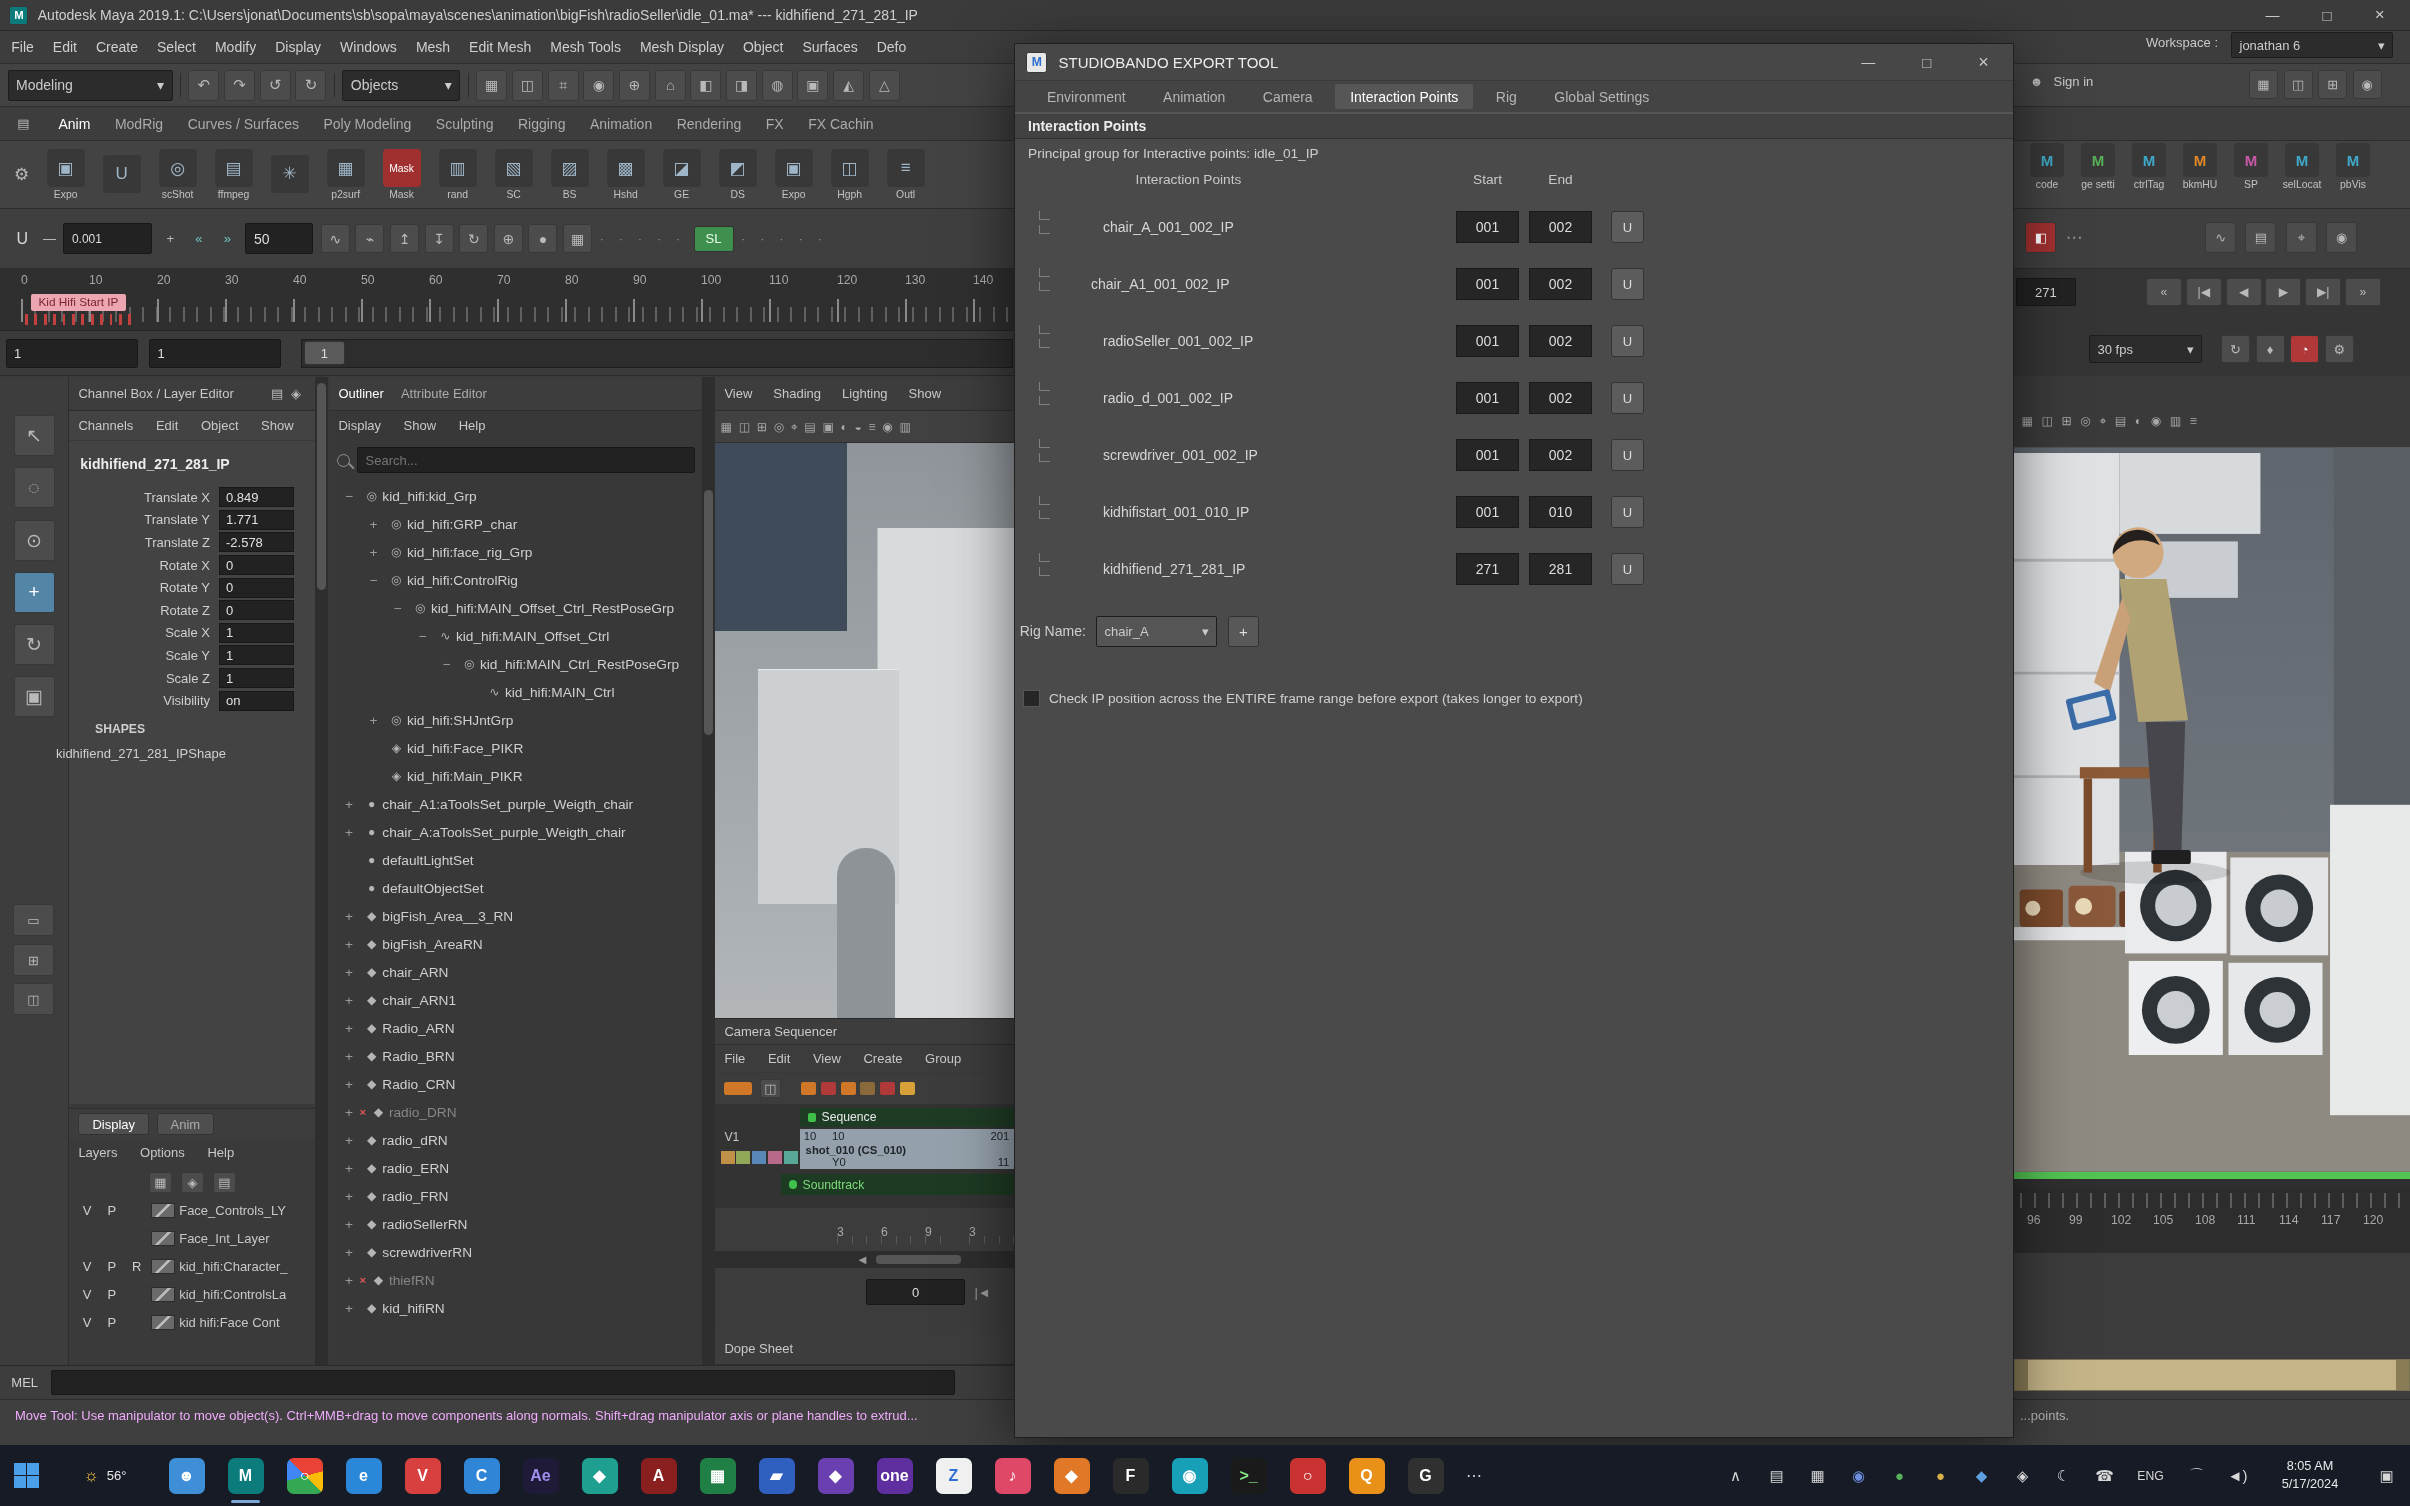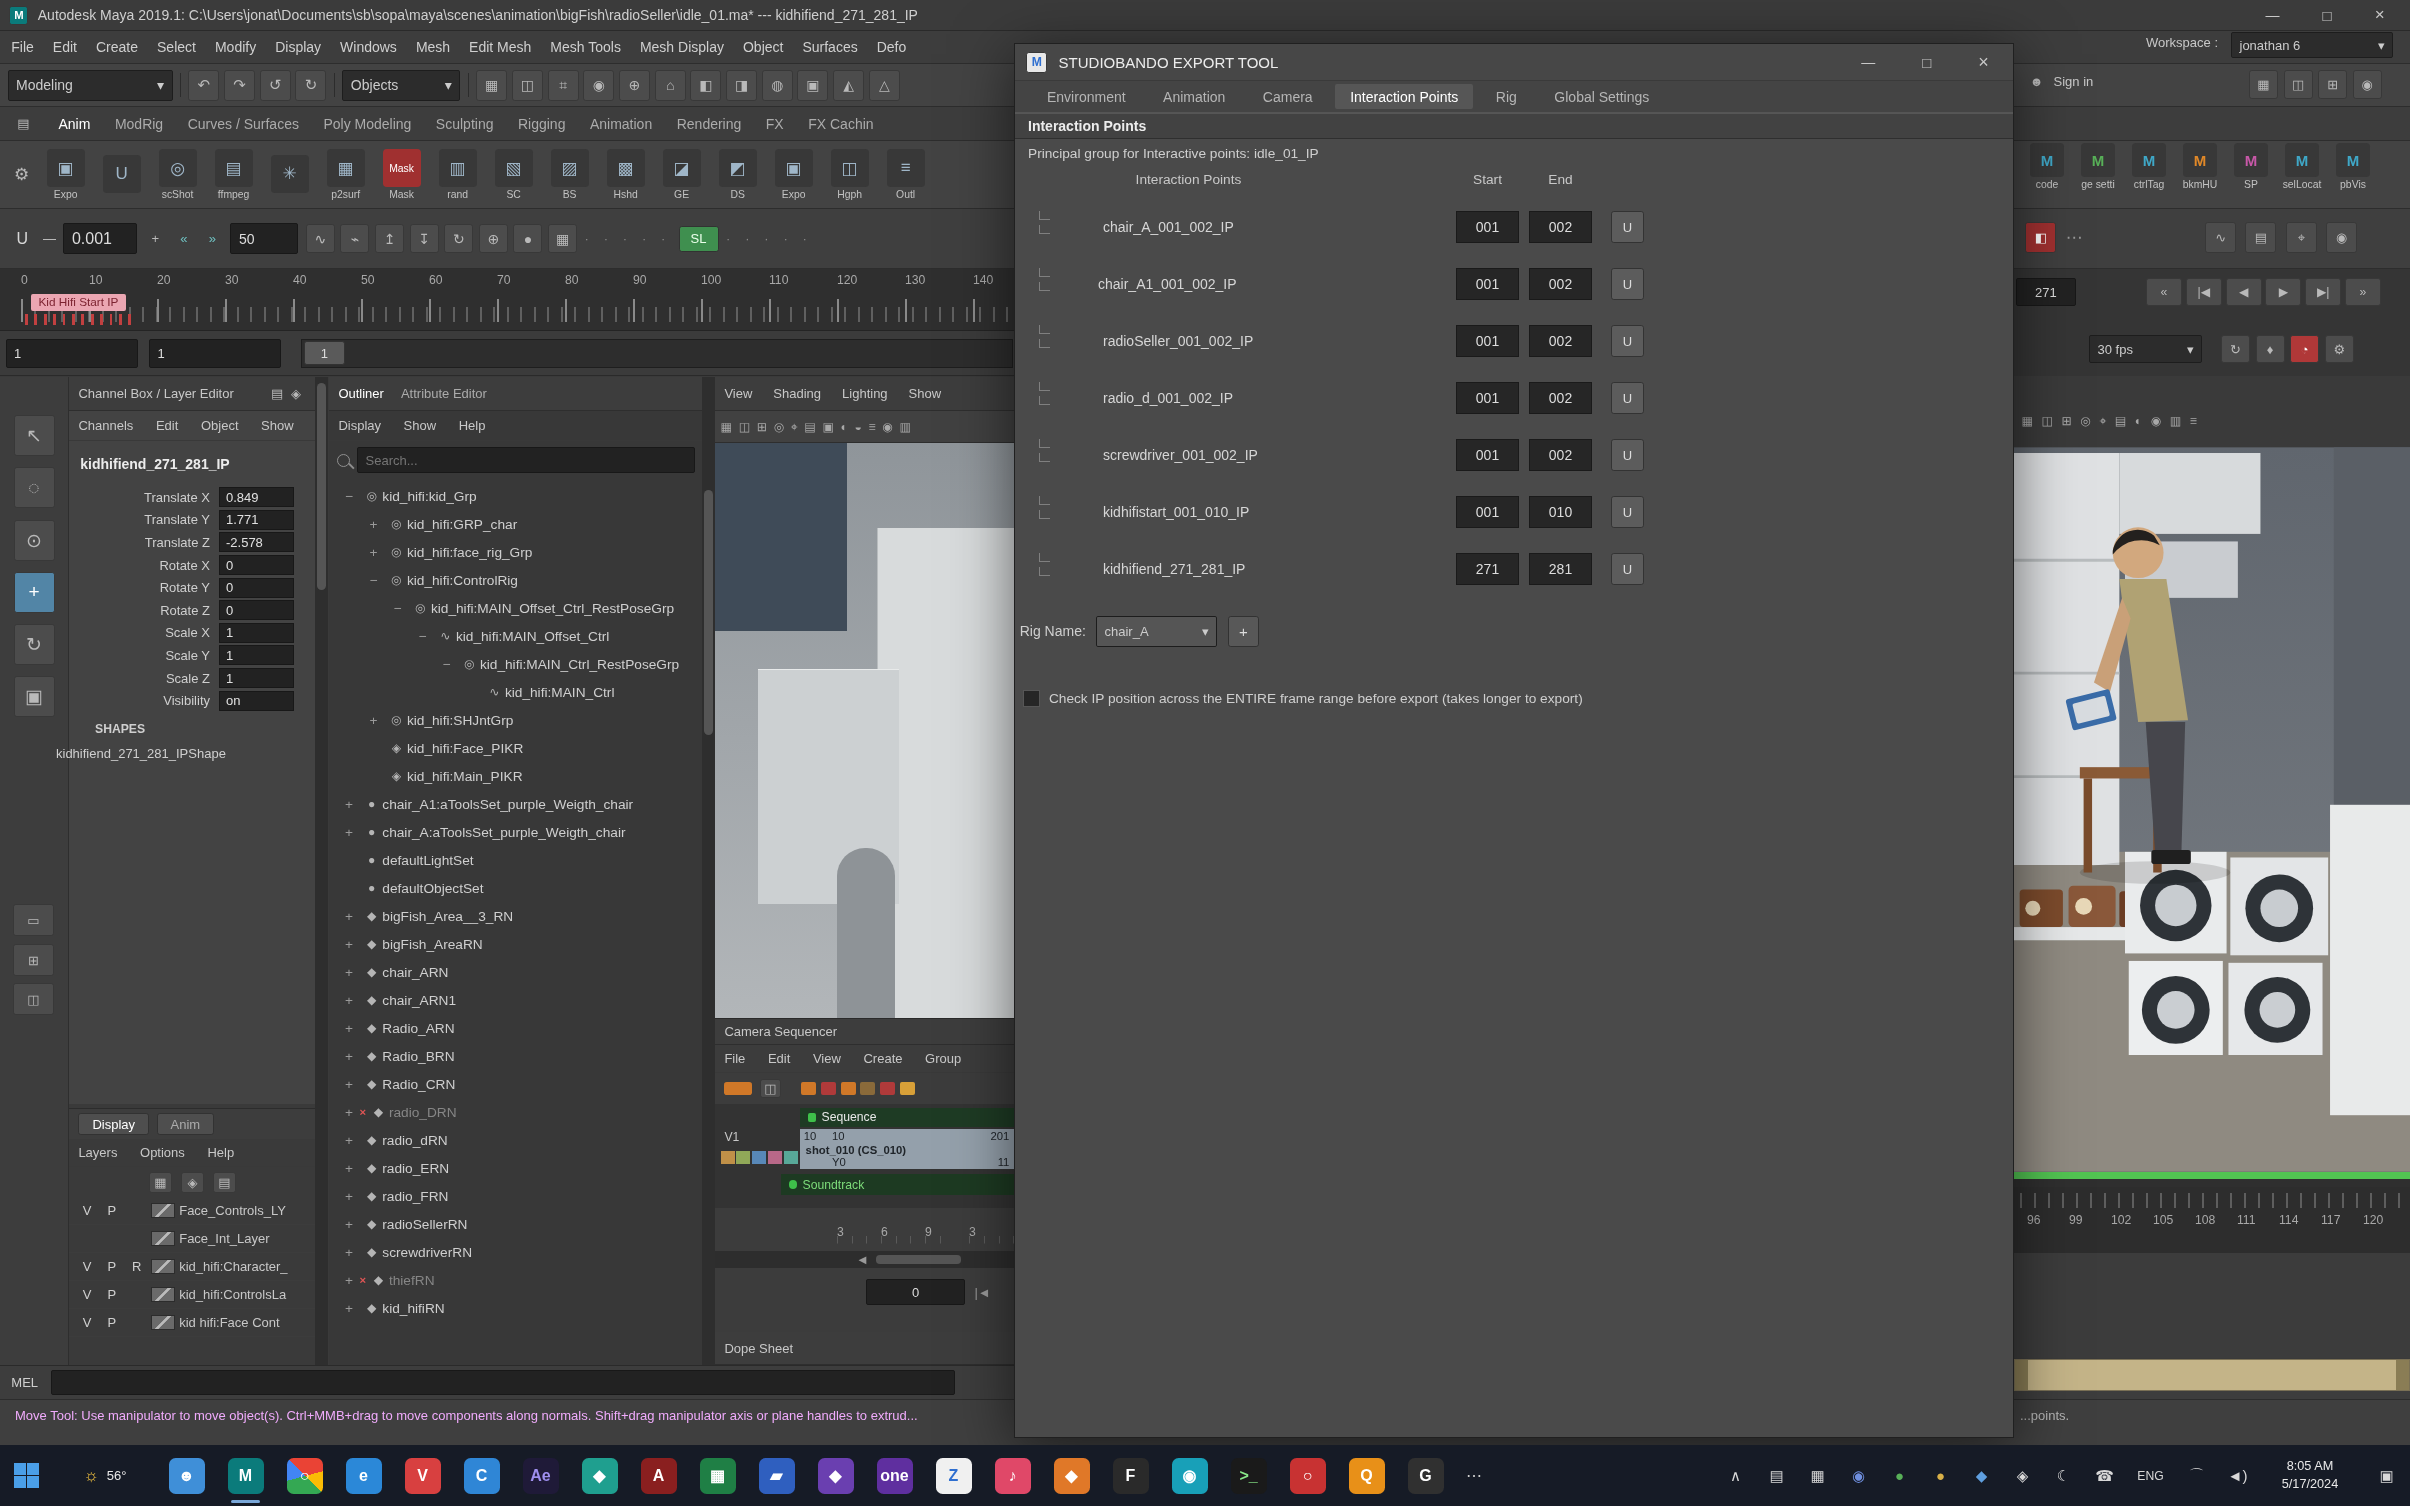--- a/index.html
+++ b/index.html
@@ -256,21 +256,21 @@
         <div class="shelf-tile">
           <div class="g">≡</div>
           <div class="lb nw">Outl</div>
         </div>
       </div>
   </div>
 
   <div id="toolrow" class="abs row" style="left:0;top:209px;width:2411px;height:60px;padding:0 9.4px;gap:7.5px">
     <div class="ic flat" style="width:26px;height:26px;font-size:16px;color:#d8d8d8">U</div>
     <span>—</span>
-    <div class="fld" style="width:74px;height:31px;font-size:16px">0.001</div>
+    <div class="fld" style="width:89px;height:31px;font-size:12px">0.001</div>
     <div class="ic flat" style="width:21px;height:21px">+</div>
     <div class="ic flat" style="width:21px;height:21px;color:#6fc0c0">«</div>
     <div class="ic flat" style="width:21px;height:21px;color:#6fc0c0">»</div>
     <div class="fld" style="width:68px;height:31px;font-size:14px">50</div>
     <div class="row" style="gap:5.6px">
 
     <div class="ic" style="width:29px;height:29px;font-size:14px">∿</div>
         <div class="ic" style="width:29px;height:29px;font-size:14px">⌁</div>
         <div class="ic" style="width:29px;height:29px;font-size:14px">↥</div>
         <div class="ic" style="width:29px;height:29px;font-size:14px">↧</div>
@@ -1033,21 +1033,21 @@
           <div class="dfld" style="position:absolute;left:441px;top:11.3px">001</div>
           <div class="dfld" style="position:absolute;left:514px;top:11.3px">002</div>
           <div class="ubtn" style="position:absolute;left:596px;top:11.3px">U</div>
         </div>
 
         <div class="row" style="height:57px;position:relative">
           <div style="position:absolute;left:23.5px;top:11.3px">
             <div class="cnr"></div>
             <div class="cnr" style="margin-top:5.6px"></div>
           </div>
-          <span class="nw" style="position:absolute;left:83px;top:19px;font-size:14px;color:#d6d6d6">chair_A1_001_002_IP</span>
+          <span class="nw" style="position:absolute;left:76px;top:19px;font-size:14px;color:#d6d6d6">chair_A1_001_002_IP</span>
           <div class="dfld" style="position:absolute;left:441px;top:11.3px">001</div>
           <div class="dfld" style="position:absolute;left:514px;top:11.3px">002</div>
           <div class="ubtn" style="position:absolute;left:596px;top:11.3px">U</div>
         </div>
 
         <div class="row" style="height:57px;position:relative">
           <div style="position:absolute;left:23.5px;top:11.3px">
             <div class="cnr"></div>
             <div class="cnr" style="margin-top:5.6px"></div>
           </div>

